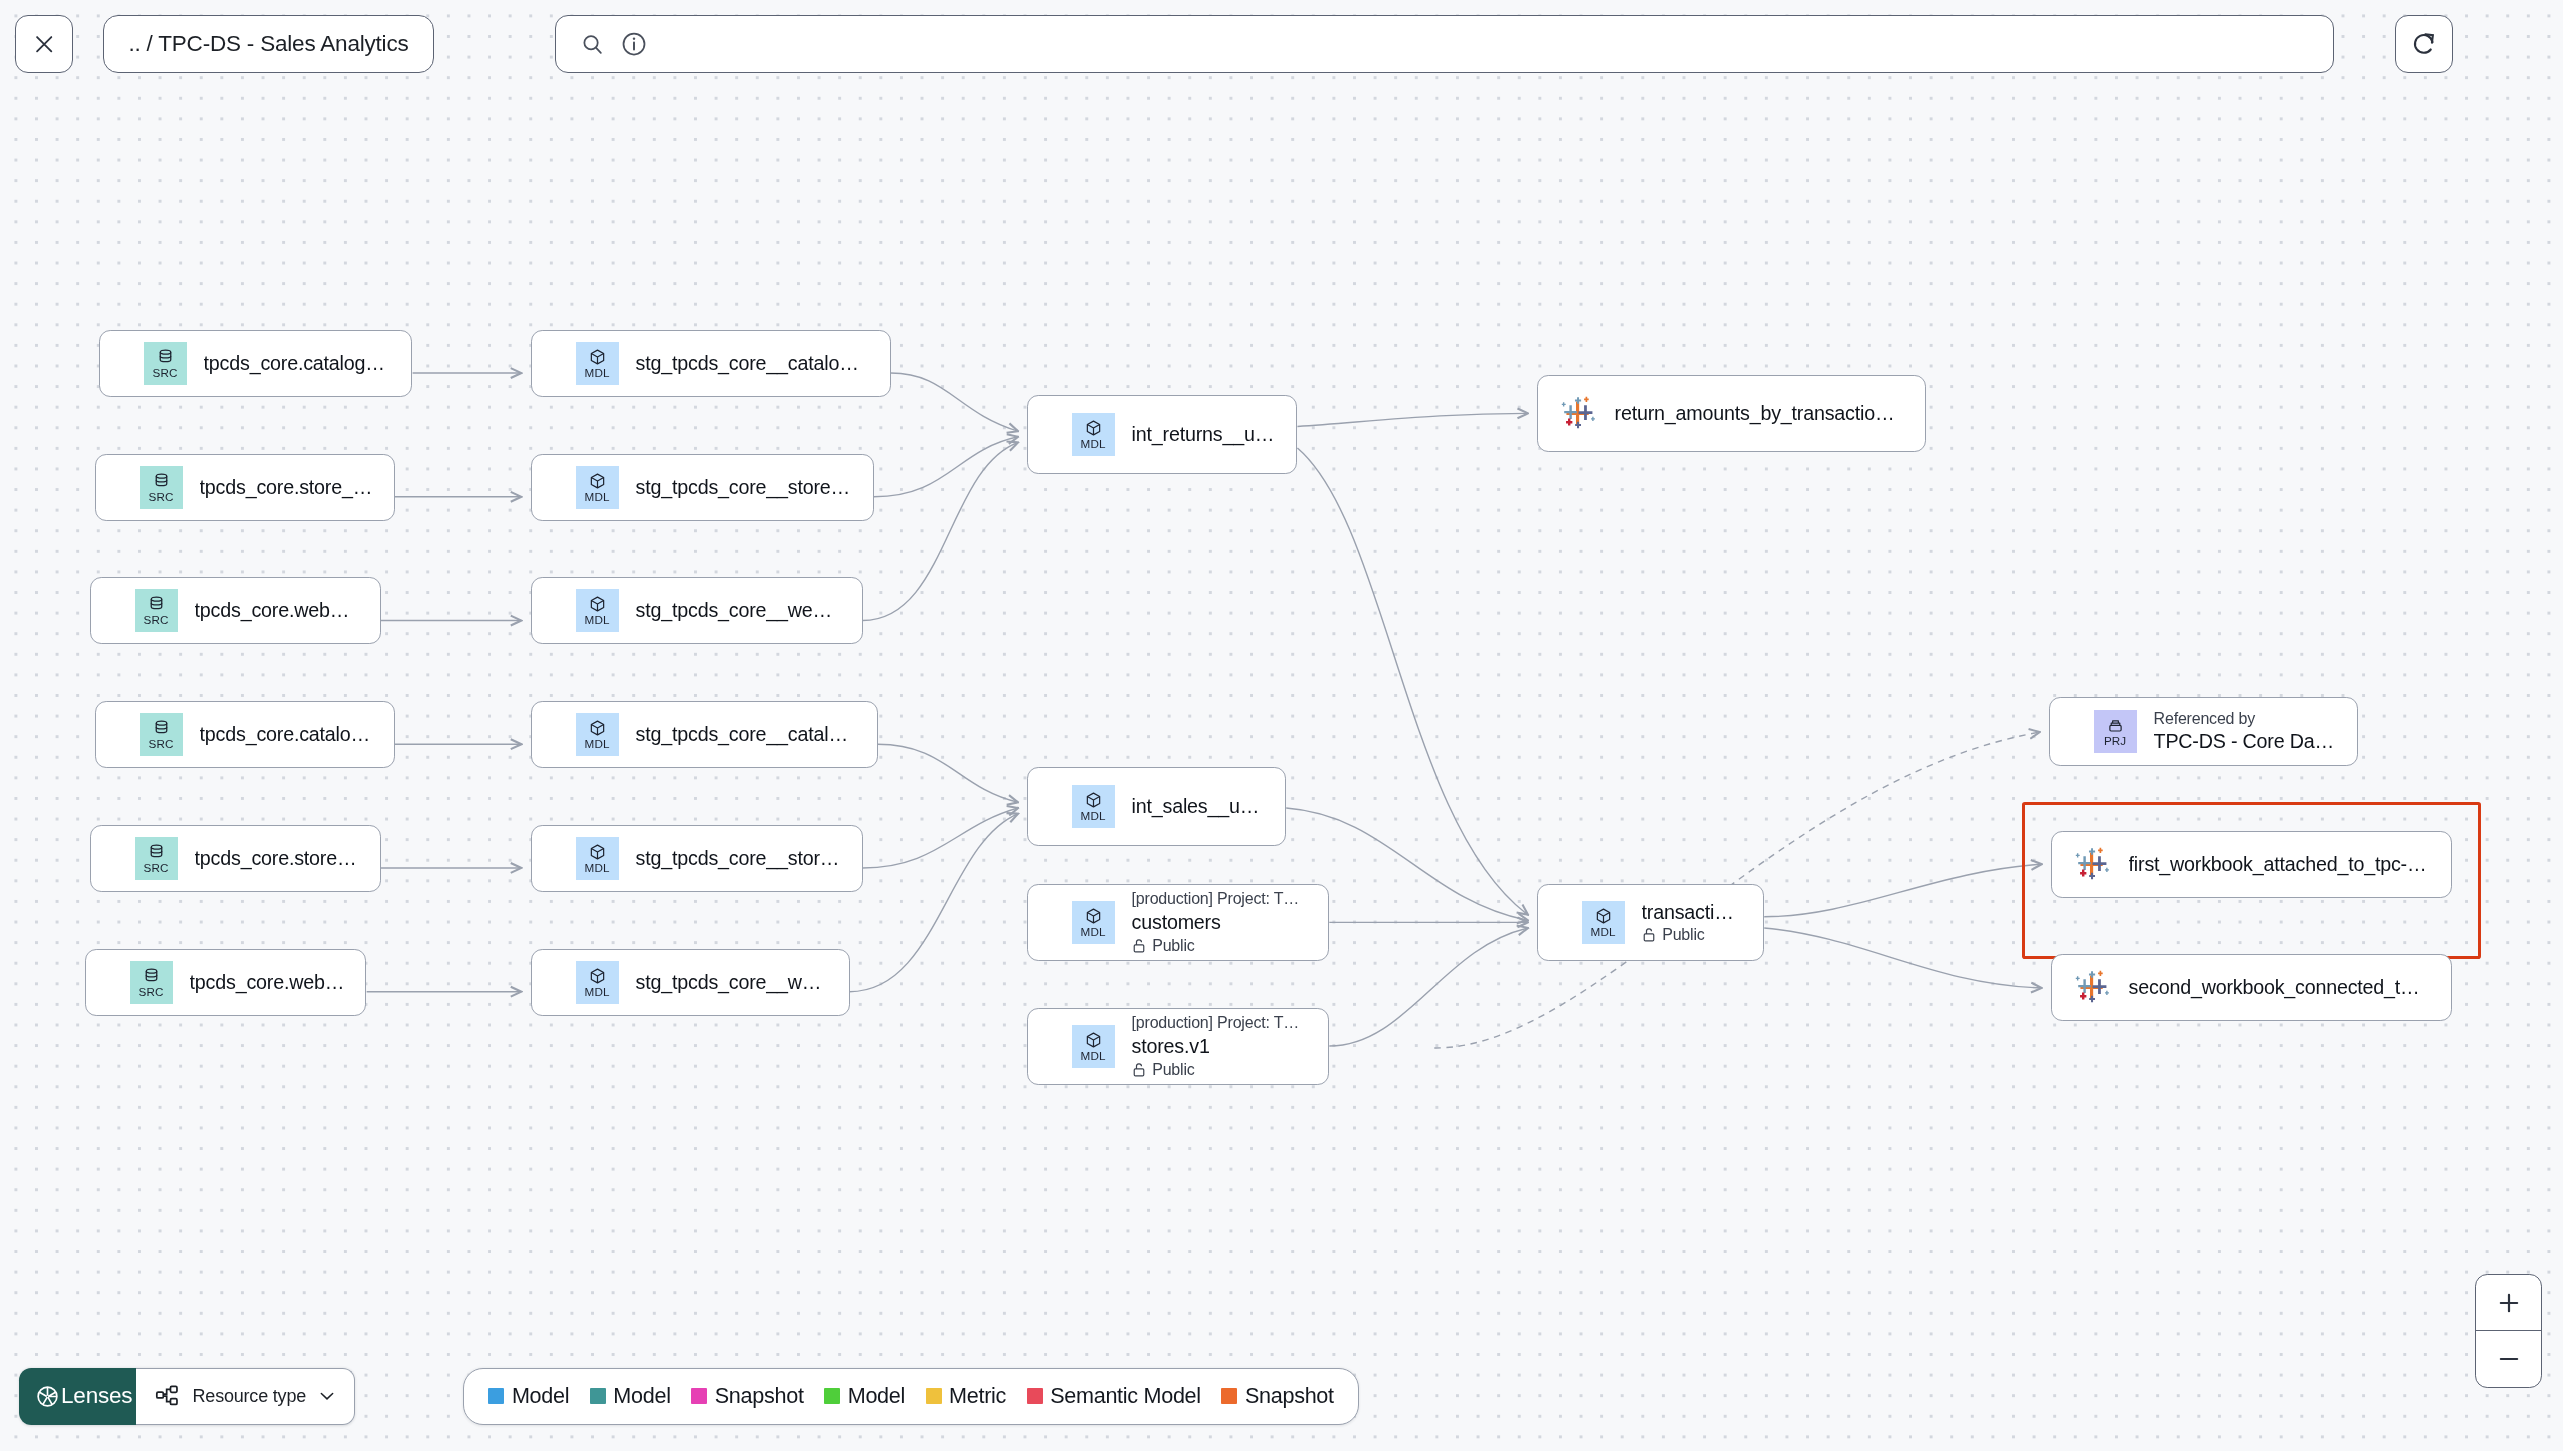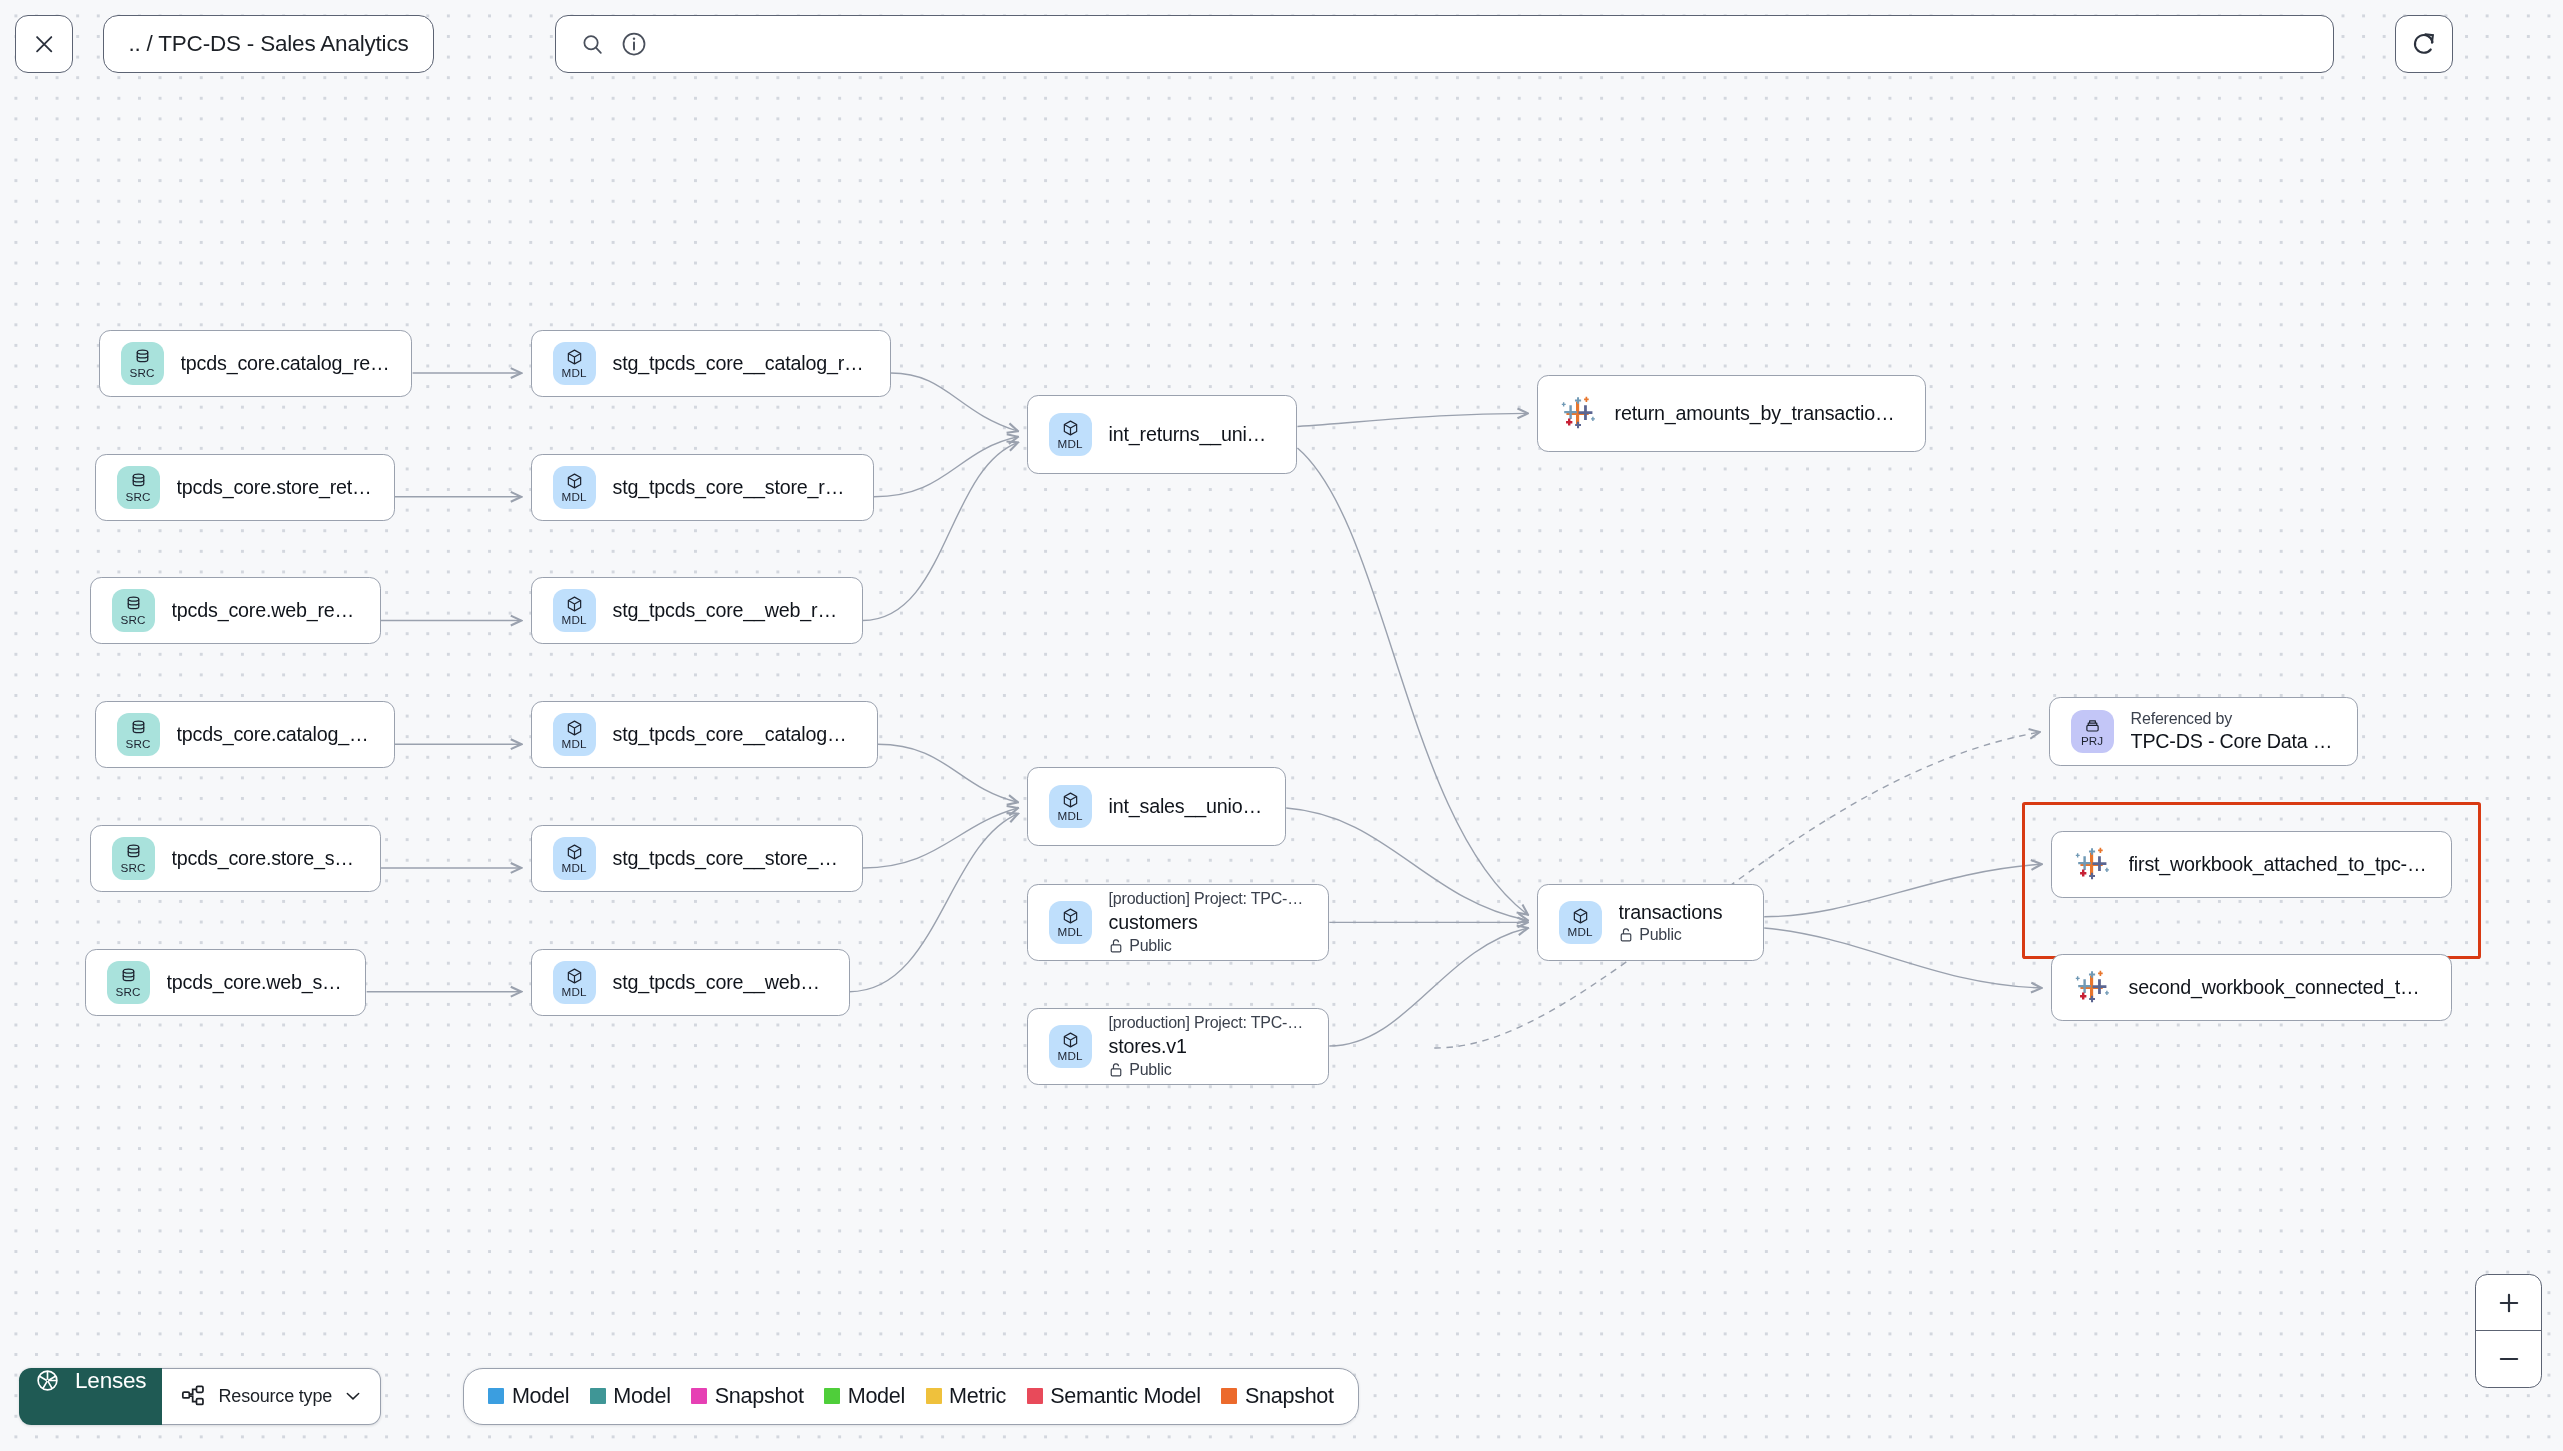--- a/index.html
+++ b/index.html
@@ -69,24 +69,25 @@
     border-radius: 11.2px;
     display: flex; align-items: center;
     padding: 0 20.6px;
     gap: 17px;
     cursor: pointer;
     z-index: 10;
   }
   .node-badge {
     flex: 0 0 auto;
     width: 43px; height: 43px;
-    border-radius: 12px;
+    border-radius: 0;
     display: flex; flex-direction: column;
     align-items: center; justify-content: center;
     gap: 0.9px;
+    margin-left: 23px;
   }
   .node-badge.src { background: #a9e2dc; }
   .node-badge.mdl { background: #bfdffc; }
   .node-badge.prj { background: #c3c6f7; }
   .node-badge svg { width: 19px; height: 18px; display: block; }
   .badge-text {
     font-size: 11.7px; font-weight: 400; color: #1d2330;
     letter-spacing: 0.1px; line-height: 1;
   }
   .node-body { display: flex; flex-direction: column; justify-content: center; min-width: 0; gap: 2.8px; }
@@ -125,22 +126,22 @@
   #lenses-group {
     position: absolute; left: 19px; top: 19.7px;
     height: 57px; display: flex; align-items: stretch;
     border-radius: 12.2px;
     pointer-events: auto;
     box-shadow: 0 0.9px 2.8px rgba(20,25,35,.14);
   }
   #lenses-btn {
     background: #1f5a54; color: #ffffff;
     border-radius: 12.2px 0 0 12.2px;
-    display: flex; gap: 15px;
-    padding: 0 16px 0 16px;
+    display: flex; align-items: center; gap: 1px;
+    padding: 0 4px 0 16px;
     font-size: 22.5px; letter-spacing: -0.2px;
     cursor: pointer;
   }
   #lenses-btn svg { width: 25px; height: 25px; }
   #resource-type-btn {
     background: #ffffff;
     border: 1.4px solid #9aa1ae; border-left: none;
     border-radius: 0 12.2px 12.2px 0;
     display: flex; align-items: center; gap: 12.2px;
     padding: 0 18px;

